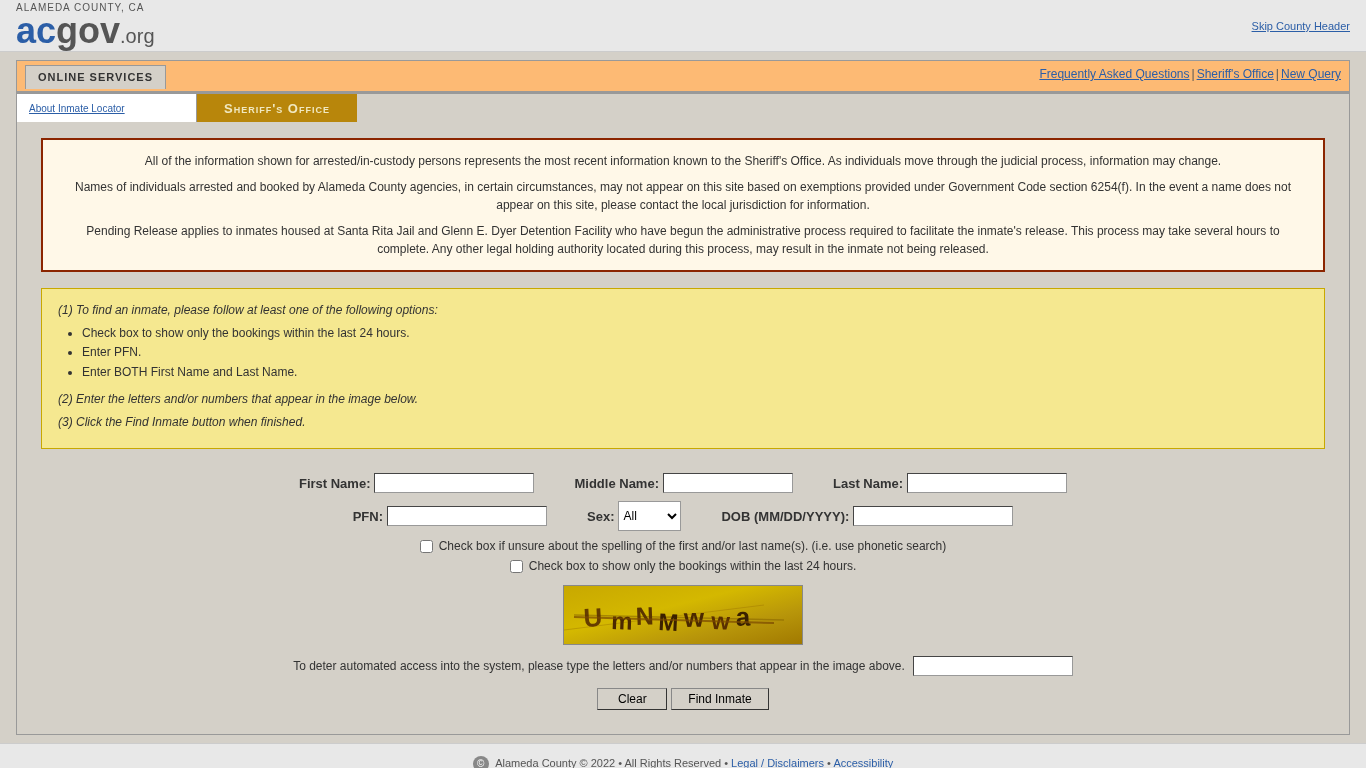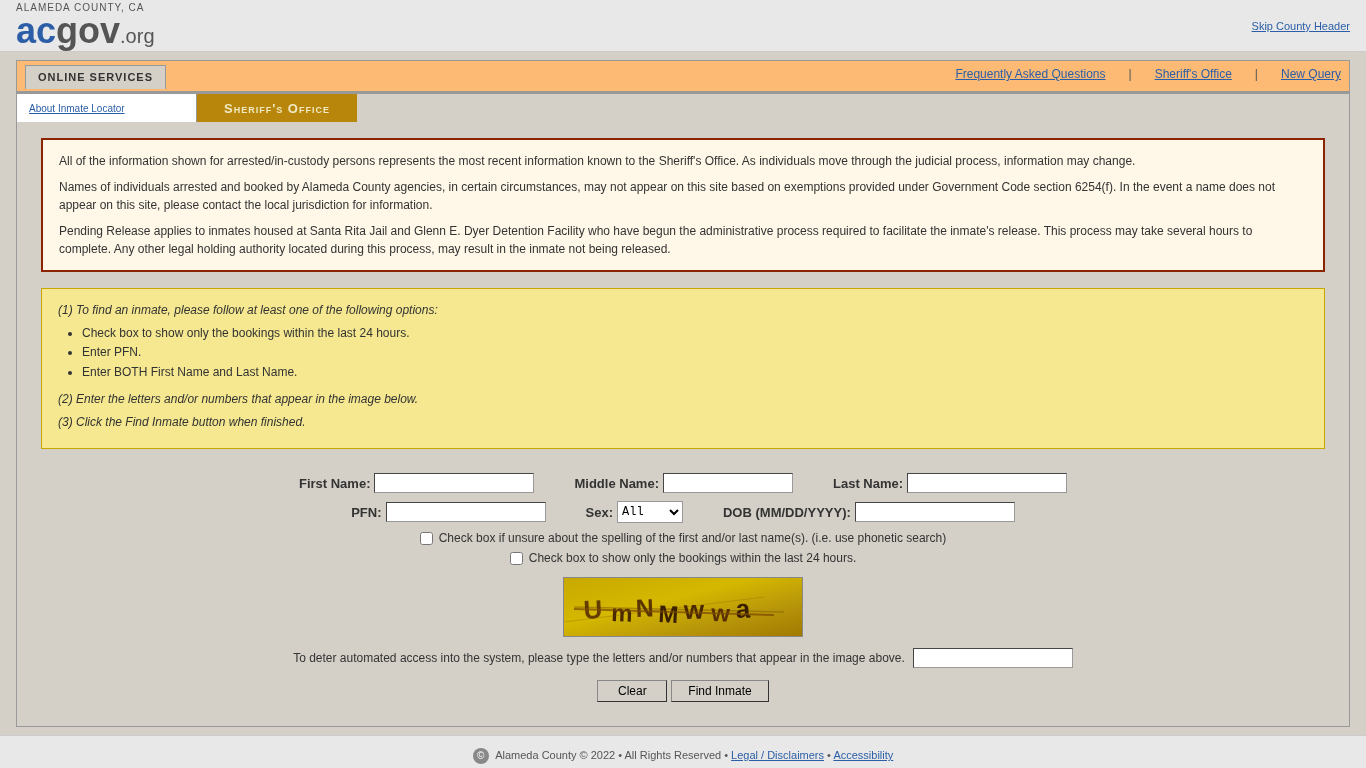--- a/index.html
+++ b/index.html
@@ -62,21 +62,21 @@
       color: #333;
       height: 24px;
       display: flex;
       align-items: center;
       margin-left: 8px;
       margin-bottom: -1px;
     }
     #nav-links {
       display: flex;
       align-items: center;
-      gap: 21px;
+      gap: 0;
       padding-right: 8px;
       font-size: 12px;
       padding-bottom: 4px;
     }
     #nav-links a {
       color: #2b5ea7;
       text-decoration: underline;
       cursor: pointer;
     }
     #nav-links .separator {
@@ -136,20 +136,21 @@
 
     
     #warning-box {
       border: 2px solid #8B2500;
       background: #fff8e8;
       padding: 12px 16px;
       margin-bottom: 16px;
       font-size: 12px;
       color: #333;
       line-height: 1.5;
+      text-align: center;
     }
     #warning-box p {
       margin-bottom: 8px;
     }
     #warning-box p:last-child {
       margin-bottom: 0;
     }
 
     
     #instructions-box {
@@ -197,25 +198,24 @@
     .form-group {
       display: flex;
       align-items: center;
       margin-right: 40px;
     }
     .form-group:last-child {
       margin-right: 0;
     }
 
     select {
-      height: 22px;
+      height: 30px;
       font-size: 12px;
       border: 1px solid #999;
       background: white;
-      font-family: Liberation Mono, monospace;
     }
 
     
     .checkbox-row {
       display: flex;
       align-items: center;
       margin-bottom: 6px;
       justify-content: center;
     }
     .checkbox-row input[type="checkbox"] {

